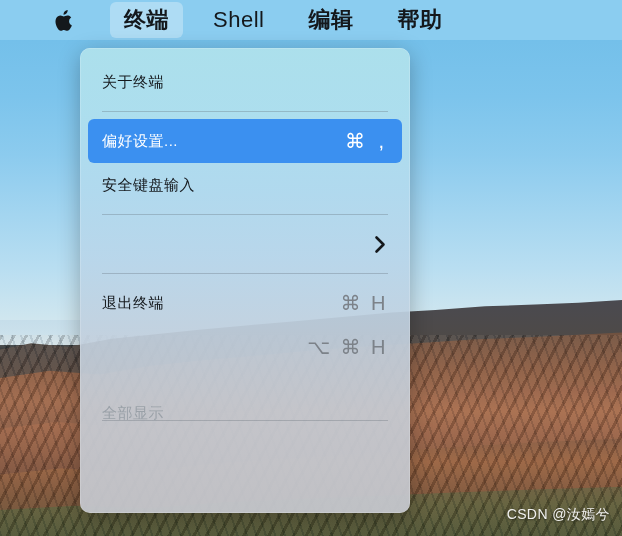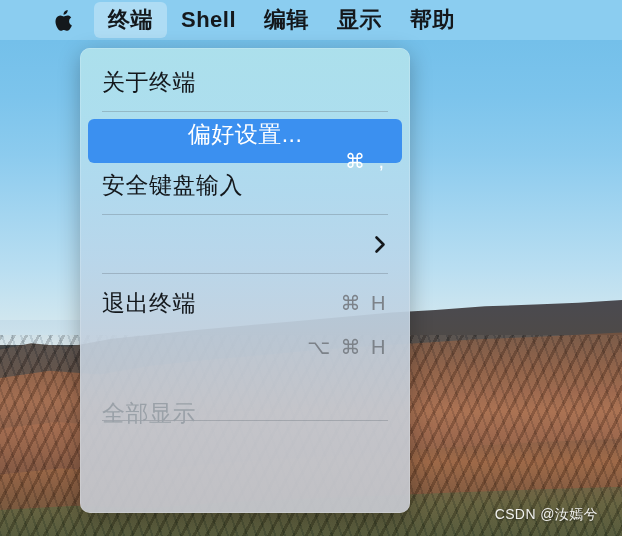--- a/index.html
+++ b/index.html
@@ -60,31 +60,30 @@
   }
   .haze {
     position:absolute; left:0; top:320px; width:622px; height:40px;
     background:linear-gradient(to bottom, rgba(196,220,233,.85), rgba(196,220,233,0));
   }
 
   
   #menubar {
     position:absolute; left:0; top:0; width:622px; height:40px;
     background:rgba(141,205,240,.93);
-    display:flex; align-items:center; padding-left:52px; gap:0;
+    display:flex; align-items:center; padding-left:52px; gap:16px;
     z-index:30;
   }
   .apple-logo { width:22px; height:28px; display:flex; align-items:center;
     justify-content:center; margin-right:20px; }
   .apple-logo svg { width:17px; height:21px; display:block; }
   .mb-item {
     font-size:22px; color:#14181c; letter-spacing:.5px;
     padding:3px 14px; border-radius:6px; white-space:nowrap;
     line-height:30px;
-    font-weight:bold;
   }
   .mb-item.active { background:rgba(255,255,255,.30); }
   .mb-item.cjk { font-weight:600; }
 
   
   #menu {
     position:absolute; left:80px; top:48px; width:330px; height:465px;
     border-radius:10px; z-index:40;
     background:linear-gradient(to bottom,
       rgba(176,226,236,.93) 0%,
@@ -96,38 +95,38 @@
       rgba(197,199,205,.94) 100%);
     box-shadow:0 6px 22px rgba(0,0,0,.28), 0 0 0 .5px rgba(255,255,255,.35) inset;
     padding:12px 0 12px 0;
     overflow:hidden;
   }
   .mrow {
     position:relative; height:44px; display:flex; align-items:center;
     margin:0 8px; padding:0 14px; border-radius:6px;
   }
   .mrow .label {
-    font-size:23px; color:#14181c; letter-spacing:.5px; white-space:nowrap;
+    font-size:15px; color:#14181c; letter-spacing:.5px; white-space:nowrap;
     line-height:30px;
   }
   .mrow .short {
     margin-left:auto; font-size:20px; color:#7c8289; letter-spacing:2.5px;
     white-space:nowrap;
   }
-  .mrow.sel { background:#3b90f0;flex-direction:column; }
+  .mrow.sel { background:#3b90f0; }
   .mrow.sel .label { color:#ffffff; }
   .mrow.sel .short { color:#ffffff; letter-spacing:4px; }
   .mrow.disabled .label { color:#9aa1a8;margin-top:43px; }
   .chev { margin-left:auto; display:flex; align-items:center; }
   .chev svg { width:15px; height:21px; display:block; }
   .sep { height:1px; margin:7px 22px; background:rgba(90,100,110,.30); }
 
   
   #watermark {
-    position:absolute; right:24px; bottom:12px; z-index:50;
+    position:absolute; right:12px; bottom:12px; z-index:50;
     font-size:14px; color:rgba(255,255,255,.92);
     text-shadow:0 1px 2px rgba(0,0,0,.45); letter-spacing:.4px;
   }
 </style>
 </head>
 <body>
 
 <div id="wallpaper">
   <div class="sky"></div>
   <div class="haze"></div>
@@ -142,21 +141,20 @@
 <div id="menubar">
   <div class="apple-logo">
     <svg viewBox="0 0 17 21" xmlns="http://www.w3.org/2000/svg">
       <path fill="#14181c" d="M11.6 3.3c.7-.9 1.2-2.1 1.05-3.3-1.02.05-2.26.7-3 1.57-.66.78-1.25 2.02-1.09 3.2 1.14.1 2.3-.58 3.04-1.47zM12.63 5.5c-1.66-.1-3.07.94-3.86.94-.8 0-2.01-.9-3.31-.87-1.7.02-3.28 1-4.15 2.52-1.77 3.07-.46 7.62 1.26 10.12.84 1.22 1.85 2.6 3.17 2.55 1.27-.05 1.75-.82 3.29-.82 1.53 0 1.96.82 3.3.8 1.37-.03 2.23-1.25 3.06-2.48.96-1.42 1.36-2.8 1.38-2.87-.03-.02-2.64-1.02-2.67-4.03-.02-2.52 2.05-3.72 2.15-3.78-1.18-1.73-3-1.93-3.62-1.98z"></path>
     </svg>
   </div>
 
   <div class="mb-item active cjk">终端</div>
   <div class="mb-item">Shell</div>
   <div class="mb-item cjk">编辑</div>
-  <div class="mb-item cjk">显示</div>
   <div class="mb-item cjk">帮助</div>
 </div>
 
 <div id="menu">
 
   <div class="mrow">
     <span class="label">关于终端</span>
     <span class="short"></span>
   </div>
 

